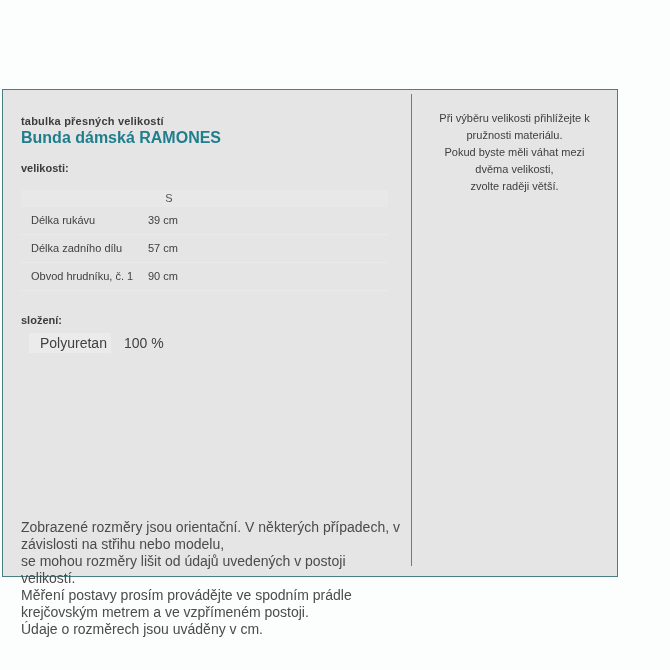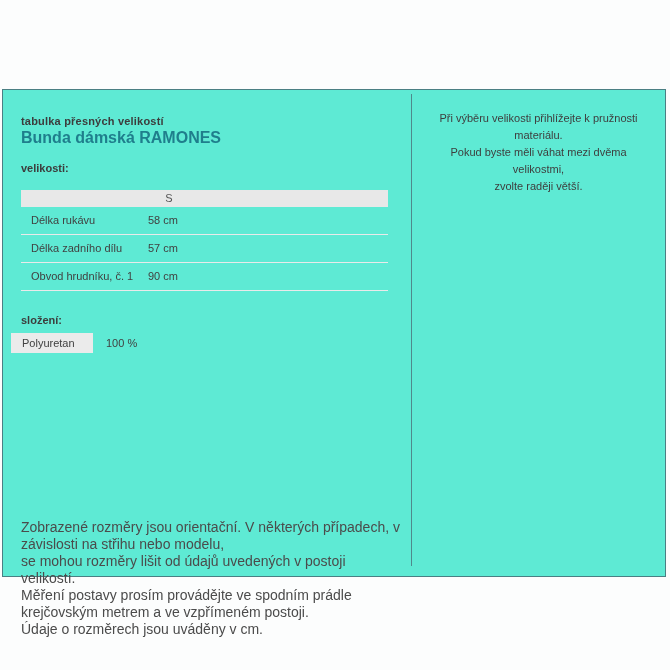--- a/index.html
+++ b/index.html
@@ -12,23 +12,23 @@
     position: relative;
     width: 670px;
     height: 670px;
     background: #fcfdfd;
     overflow: hidden;
   }
   .panel {
     position: absolute;
     left: 2px;
     top: 89px;
-    width: 664px;
+    width: 616px;
     height: 488px;
-    background: #5eead4;
+    background: #e5e5e5;
     border: 1px solid #4a7f83;
     box-sizing: border-box;
   }
   .divider {
     position: absolute;
     left: 408px;
     top: 4px;
     bottom: 10px;
     width: 1px;
     background: #4f898c;
@@ -107,25 +107,25 @@
     left: 10px;
     line-height: 27px;
   }
   .size-table .tvalue {
     position: absolute;
     left: 127px;
     line-height: 27px;
   }
   .comp-row {
     position: absolute;
-    left: 8px;
+    left: 26px;
     top: 243px;
     width: 367px;
     height: 20px;
-    font-size: 11px;
+    font-size: 14px;
     color: #414141;
   }
   .comp-material {
     position: absolute;
     left: 0;
     top: 0;
     width: 82px;
     height: 20px;
     box-sizing: border-box;
     padding-left: 11px;
@@ -168,21 +168,21 @@
       <h1 class="product-title">Bunda dámská RAMONES</h1>
 
       <div class="section-label sizes-label">velikosti:</div>
 
       <div class="size-table">
         <div class="thead">
           <span class="size-col-header">S</span>
         </div>
         <div class="trow">
           <span class="tlabel">Délka rukávu</span>
-          <span class="tvalue">58 cm</span>
+          <span class="tvalue">39 cm</span>
         </div>
         <div class="trow">
           <span class="tlabel">Délka zadního dílu</span>
           <span class="tvalue">57 cm</span>
         </div>
         <div class="trow">
           <span class="tlabel">Obvod hrudníku, č. 1</span>
           <span class="tvalue">90 cm</span>
         </div>
       </div>
@@ -200,19 +200,19 @@
         <div>Měření postavy prosím provádějte ve spodním prádle krejčovským metrem a ve vzpřímeném postoji.</div>
         <div>Údaje o rozměrech jsou uváděny v cm.</div>
       </div>
     </div>
 
     <div class="divider"></div>
 
     <div class="right-col">
       <div class="advice-note">
         <div>Při výběru velikosti přihlížejte k pružnosti materiálu.</div>
-        <div>Pokud byste měli váhat mezi dvěma velikostmi,</div>
+        <div>Pokud byste měli váhat mezi dvěma velikosti,</div>
         <div>zvolte raději větší.</div>
       </div>
     </div>
 
   </div>
 </div>
 
 </body></html>

